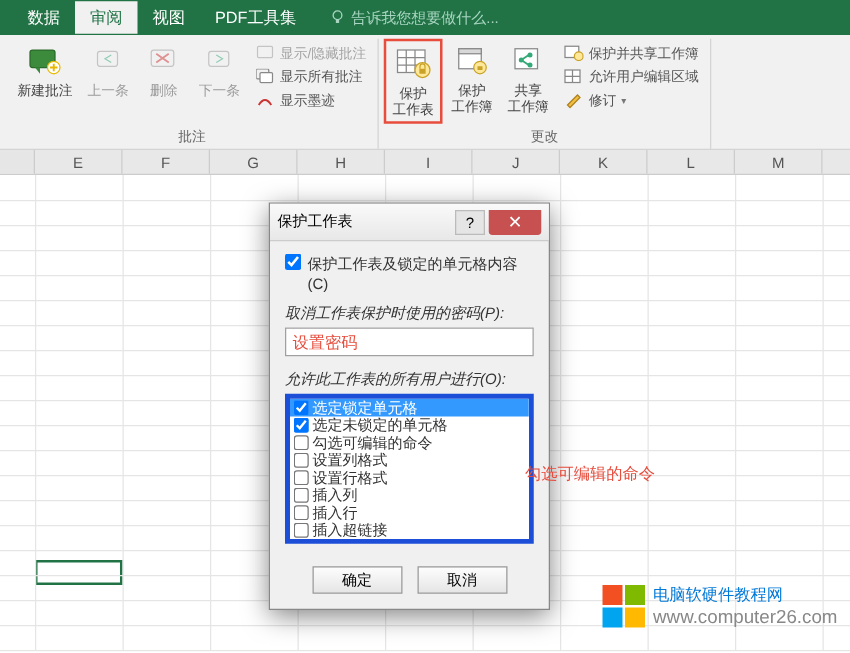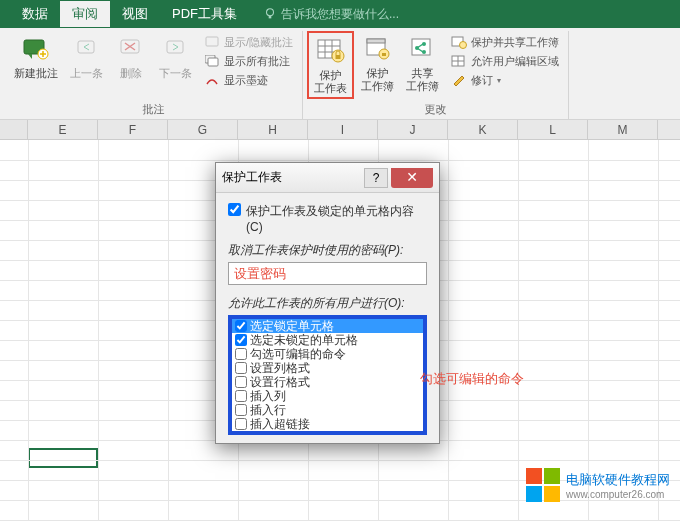--- a/index.html
+++ b/index.html
@@ -46,21 +46,21 @@
     .dlg-list-item input { width: 12px; height: 12px; flex-shrink: 0; }
     .dlg-anno { position: absolute; color: #e74c3c; font-size: 13px; }
     .dlg-buttons { display: flex; justify-content: center; gap: 12px; padding: 10px 0 12px; }
     .dlg-btn { width: 72px; height: 22px; border: 1px solid #999; background: linear-gradient(#fdfdfd,#e5e5e5); font-size: 12px; cursor: pointer; }
     
     .watermark { position: absolute; right: 10px; bottom: 20px; display: flex; align-items: center; gap: 6px; }
     .win-logo { width: 34px; height: 34px; display: grid; grid-template: 1fr 1fr / 1fr 1fr; gap: 2px; }
     .win-logo div:nth-child(1){background:#f25022}.win-logo div:nth-child(2){background:#7fba00}.win-logo div:nth-child(3){background:#00a4ef}.win-logo div:nth-child(4){background:#ffb900}
     .wm-text { font-size: 13px; }
     .wm-text .cn { color: #0078d7; font-weight: normal; }
-    .wm-text .url { color: #888; font-size: 10px; }
+    .wm-text .url { color: #888; font-size: 15px; }
   </style>
 </head>
 <body>
 
 <div class="tabs">
   <div class="tab">数据</div>
   <div class="tab active">审阅</div>
   <div class="tab">视图</div>
   <div class="tab">PDF工具集</div>
   <div class="tell-me">
@@ -316,20 +316,24 @@
           <input type="checkbox" style="">
           <span>插入超链接</span>
         </div>
         <div class="dlg-list-item">
           <input type="checkbox" style="">
           <span>删除行</span>
         </div>
       </div>
     <div class="dlg-anno" style="right:-85px;top:207px">勾选可编辑的命令</div>
   </div>
+  <div class="dlg-buttons">
+    <button class="dlg-btn">确定</button>
+    <button class="dlg-btn">取消</button>
+  </div>
 </div>
 
 <div class="watermark">
   <div class="win-logo">
       <div></div>
       <div></div>
       <div></div>
       <div></div>
     </div>
   <div class="wm-text">

